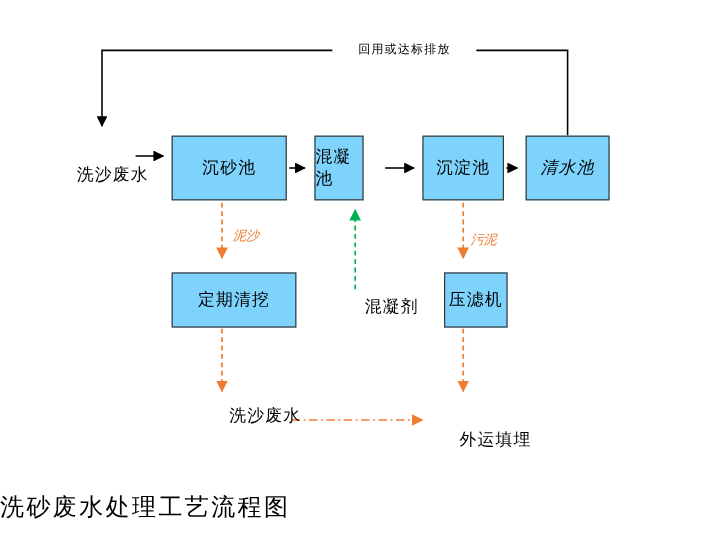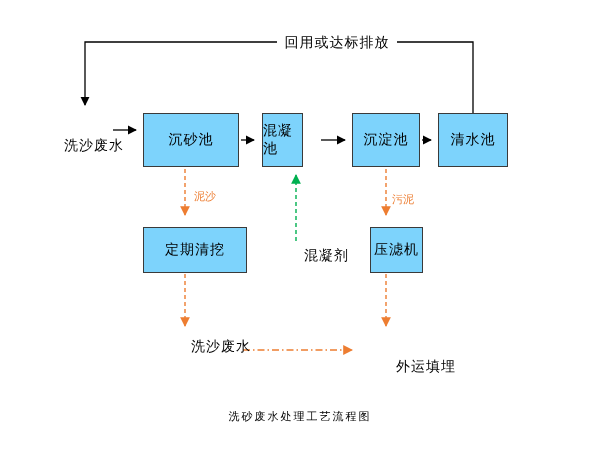--- a/index.html
+++ b/index.html
@@ -34,43 +34,44 @@
     font-size: 14px;
     white-space: nowrap;
     letter-spacing: 1px;
     margin-left: 28px;
   }
   .lbl-small-orange {
     position: absolute;
     font-size: 11px;
     color: #ED7D31;
     white-space: nowrap;
+    font-style: italic;
   }
   .recycle-lbl {
     position: absolute;
     left: 277px; top: 34px;
     width: 120px;
     text-align: center;
     background: #ffffff;
-    font-size: 14px;
+    font-size: 10px;
     letter-spacing: 1px;
   }
   .title {
     position: absolute;
     left: 0; top: 409px;
     width: 600px;
-    text-align: center;
-    font-size: 11px;
+    text-align: left;
+    font-size: 20px;
     letter-spacing: 2px;
   }
   
   .box-1 { left: 143px; top: 113px; width: 96px; height: 54px; }
   .box-2 { left: 262px; top: 113px; width: 41px; height: 54px; }
   .box-3 { left: 352px; top: 113px; width: 68px; height: 54px; }
-  .box-4 { left: 438px; top: 113px; width: 70px; height: 54px; }
+  .box-4 { left: 438px; top: 113px; width: 70px; height: 54px; font-style: italic; }
   .box-5 { left: 143px; top: 227px; width: 104px; height: 46px; }
   .box-6 { left: 370px; top: 227px; width: 53px; height: 46px; }
 </style>
 </head>
 <body>
 
 <div class="canvas">
 
   <svg class="arrow-layer" width="600" height="450" viewBox="0 0 600 450" xmlns="http://www.w3.org/2000/svg">
     <defs>
@@ -116,17 +117,17 @@
   <div class="box box-4">清水池</div>
   <div class="box box-5">定期清挖</div>
   <div class="box box-6">压滤机</div>
 
   <div class="lbl-small-orange" style="left:194px; top:189px;">泥沙</div>
   <div class="lbl-small-orange" style="left:392px; top:192px;">污泥</div>
 
   <div class="lbl" style="left:276px; top:247px;">混凝剂</div>
 
   <div class="lbl" style="left:163px; top:338px;">洗沙废水</div>
-  <div class="lbl" style="left:368px; top:358px;text-align:right;">外运填埋</div>
+  <div class="lbl" style="left:355px; top:358px;text-align:right;">外运填埋</div>
 
   <div class="title">洗砂废水处理工艺流程图</div>
 
 </div>
 
 </body></html>

